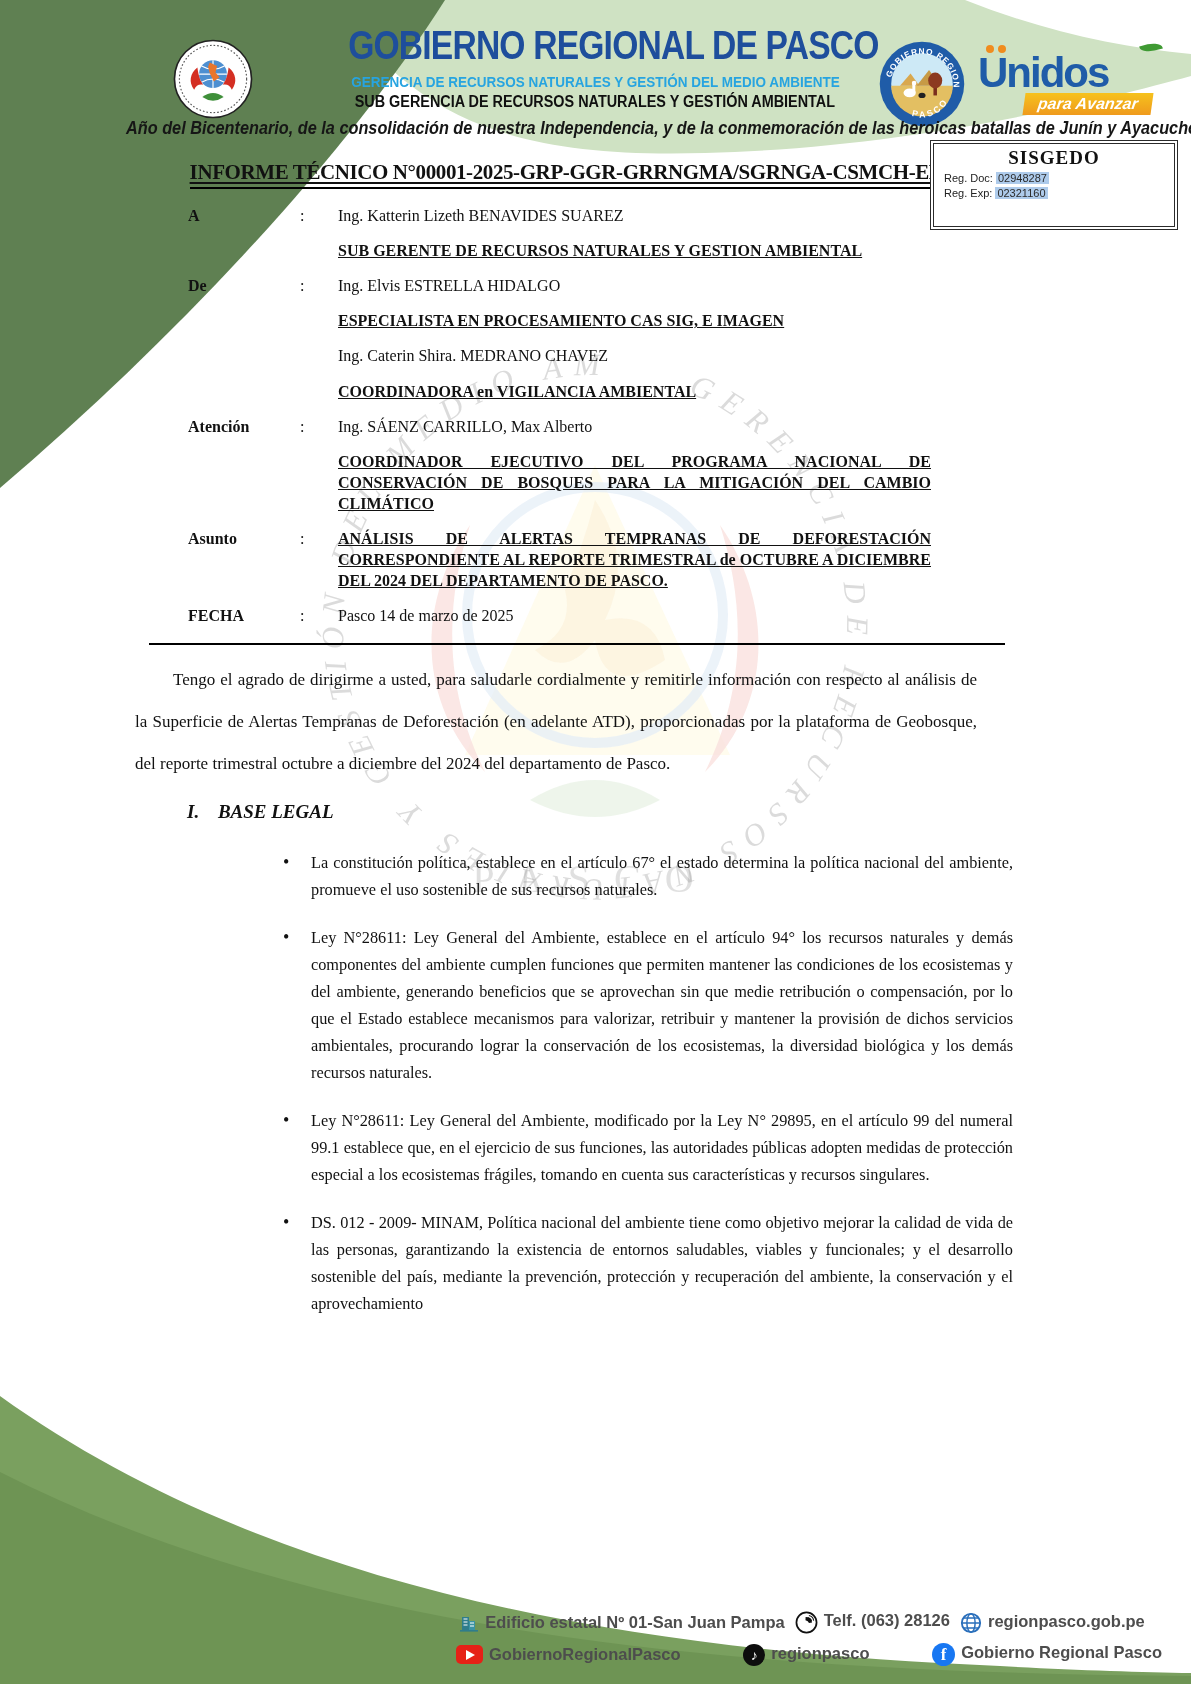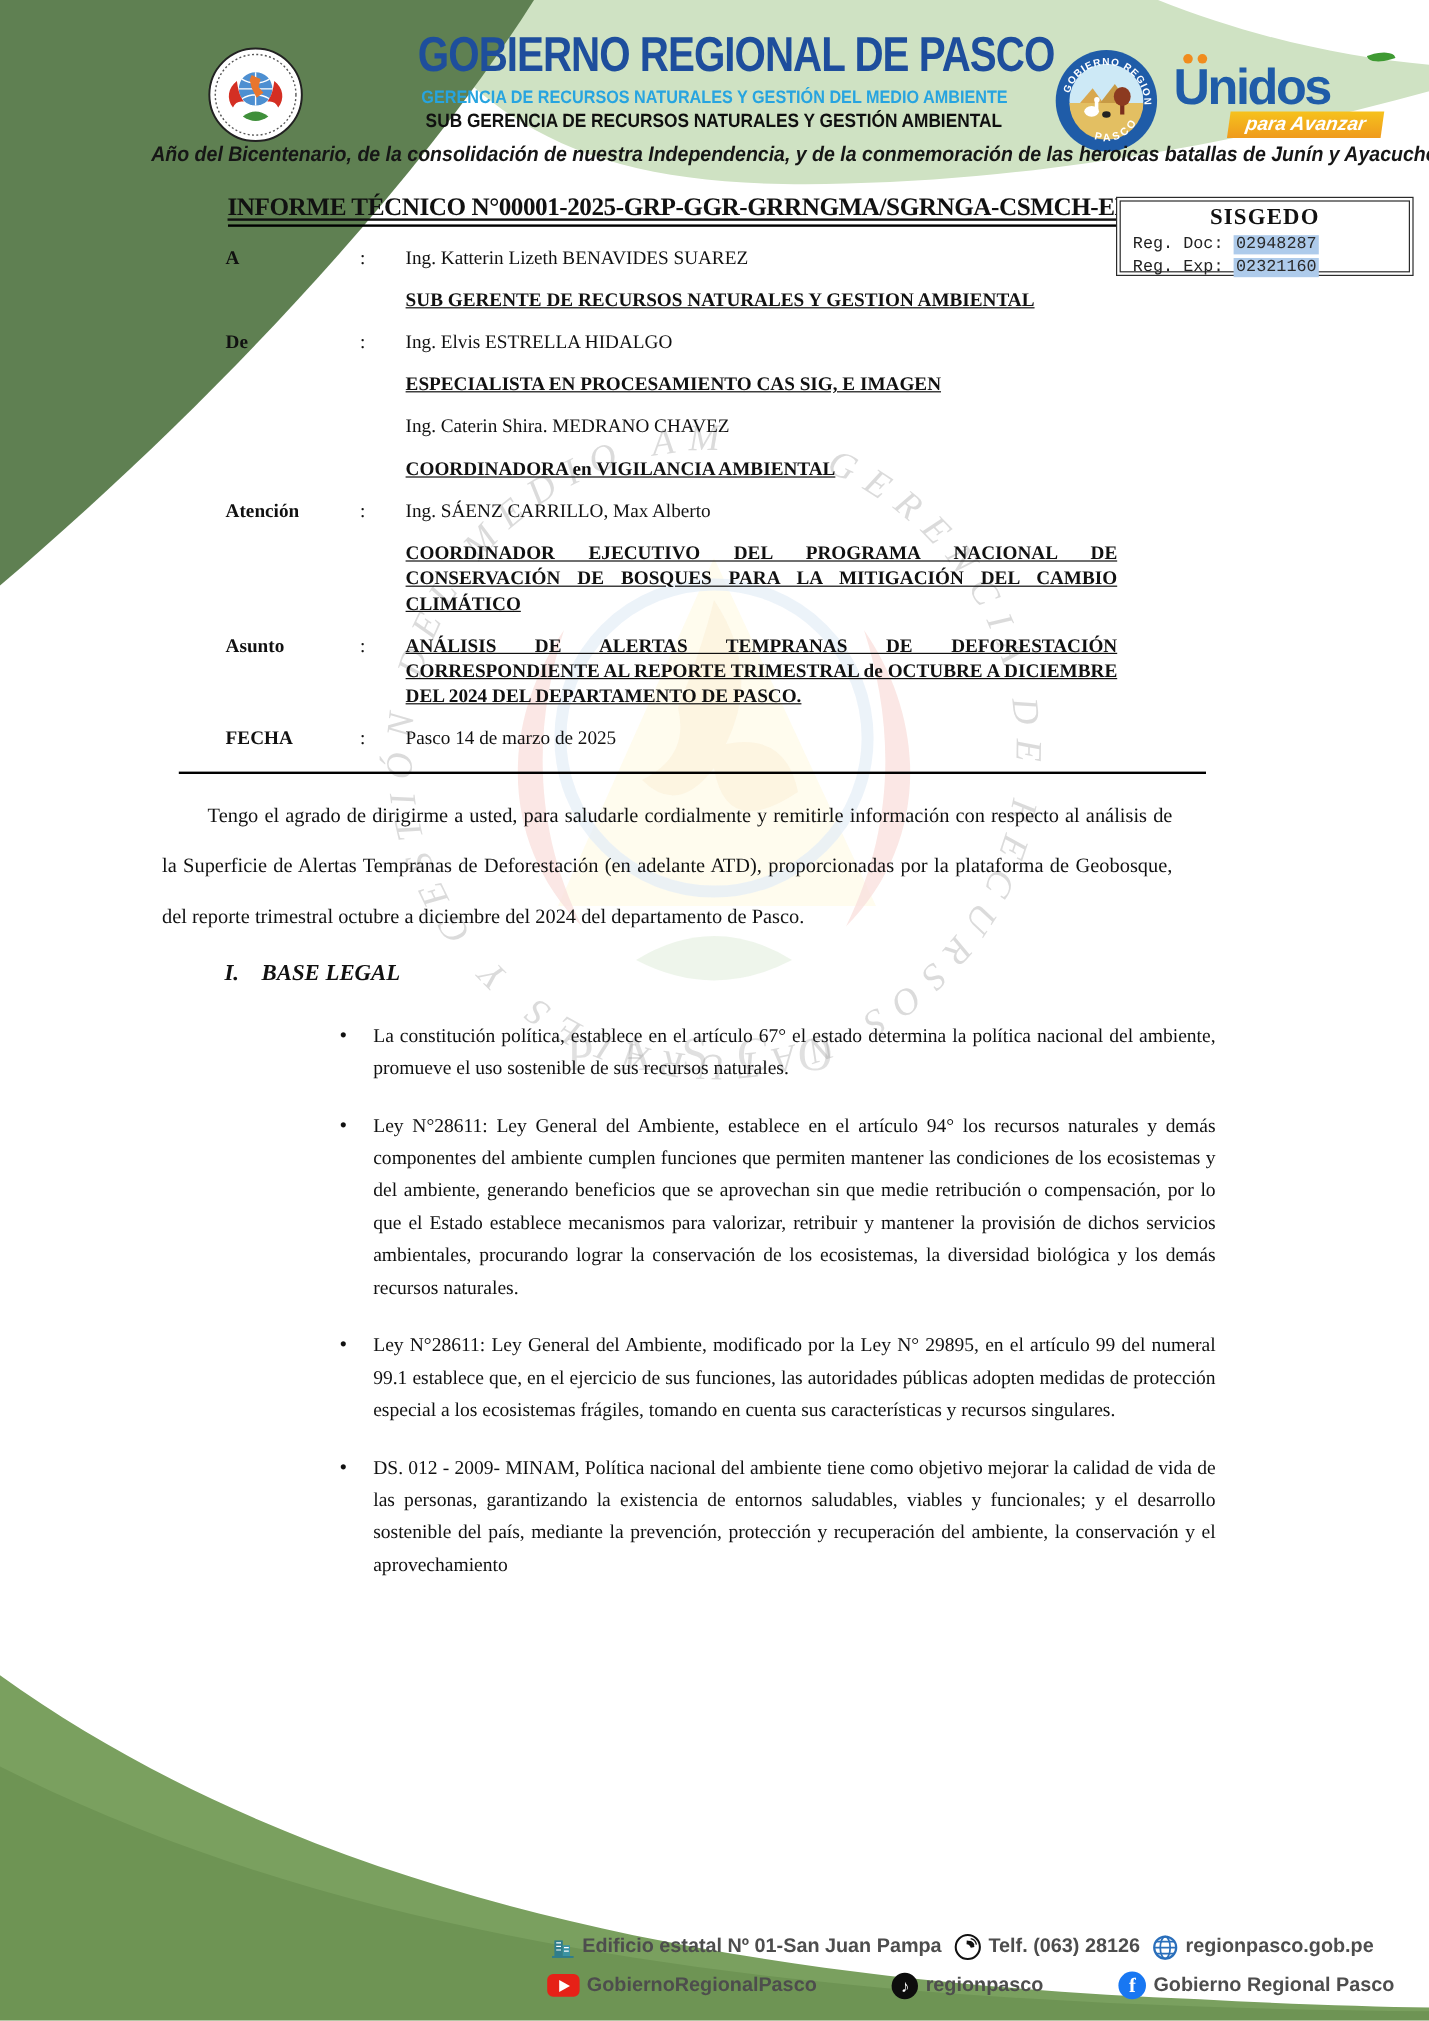--- a/index.html
+++ b/index.html
@@ -29,25 +29,25 @@
   .unidos-leaf{position:absolute;top:2px;left:168px;width:22px;height:9px;background:#3f9a33;
                border-radius:0 90% 0 90%;transform:rotate(-18deg);}
   .unidos-sub{position:absolute;top:52px;left:52px;background:linear-gradient(#f6c21d,#ef9a1d);
               color:#fff;font-style:italic;font-weight:700;font-size:16px;padding:2px 14px;
               transform:skewX(-8deg);white-space:nowrap;}
   .motto{position:absolute;top:118px;left:126px;width:930px;z-index:2;
          font-family:"Liberation Sans",sans-serif;font-style:italic;font-weight:700;
          font-size:17.5px;color:#161616;transform:scaleX(.93);transform-origin:left;white-space:nowrap;}
 
   
-  .sisgedo{position:absolute;top:140px;left:930px;width:248px;height:66px;z-index:3;
-           background:#fff;border:4px double #2b2b2b;box-sizing:border-box;padding:3px 10px;margin-top:24px;}
+  .sisgedo{position:absolute;top:140px;left:930px;width:248px;height:90px;z-index:3;
+           background:#fff;border:4px double #2b2b2b;box-sizing:border-box;padding:3px 10px;}
   .sisgedo-title{font-family:"Liberation Serif",serif;font-weight:700;font-size:19px;
                  text-align:center;letter-spacing:1px;}
-  .sisgedo-row{font-family:Liberation Mono, monospace;font-size:14px;color:#222;margin-top:3px;}
+  .sisgedo-row{font-family:Liberation Sans, sans-serif;font-size:11px;color:#222;margin-top:3px;}
   .sisgedo-val{background:#aecbeb;color:#2b2b2b;padding:0 2px;}
 
   
   .doc{position:absolute;top:150px;left:135px;width:878px;z-index:1;}
   .doc-title-wrap{text-align:center;margin-top:10px;margin-bottom:16px;}
   .doc-title{display:inline-block;font-size:21px;font-weight:700;letter-spacing:-.4px;
              text-decoration:underline;text-underline-offset:3px;
              border-bottom:2.5px solid #000;padding-bottom:2px;white-space:nowrap;}
   .memo{display:grid;grid-template-columns:112px 38px 593px;padding-left:53px;
         font-size:16px;line-height:1.32;}
@@ -67,21 +67,21 @@
   ul.bullets li{position:relative;padding-left:28px;margin-bottom:21px;
                 font-size:16.3px;line-height:27px;text-align:justify;}
   ul.bullets li::before{content:"•";position:absolute;left:0;top:0;font-size:18px;}
 
   
   .footer-content{position:absolute;left:428px;bottom:18px;width:748px;z-index:2;
                   font-family:"Liberation Sans",sans-serif;font-weight:700;color:#4d4d4d;}
   .f-row{display:flex;align-items:center;font-size:16.5px;}
   .f-row1{justify-content:center;gap:10px;margin-bottom:9px;}
   .f-row2{justify-content:space-between;padding:0 14px 0 28px;}
-  .f-item{display:flex;align-items:center;gap:6px;white-space:nowrap;}
+  .f-item{display:flex;gap:6px;white-space:nowrap;}
   .icon{display:inline-flex;align-items:center;justify-content:center;}
   .yt-icon{width:27px;height:19px;background:#e62117;border-radius:5px;position:relative;}
   .yt-icon::before{content:"";position:absolute;left:10px;top:5px;border-left:9px solid #fff;
                    border-top:5px solid transparent;border-bottom:5px solid transparent;}
   .tt-icon{width:22px;height:22px;background:#0d0d0d;border-radius:50%;color:#fff;
            font-size:14px;font-weight:700;}
   .tt-icon::before{content:"♪";}
   .fb-icon{width:23px;height:23px;background:#1877f2;border-radius:50%;color:#fff;
            font-size:17px;font-weight:700;font-family:"Liberation Serif",serif;}
   .fb-icon::before{content:"f";}

